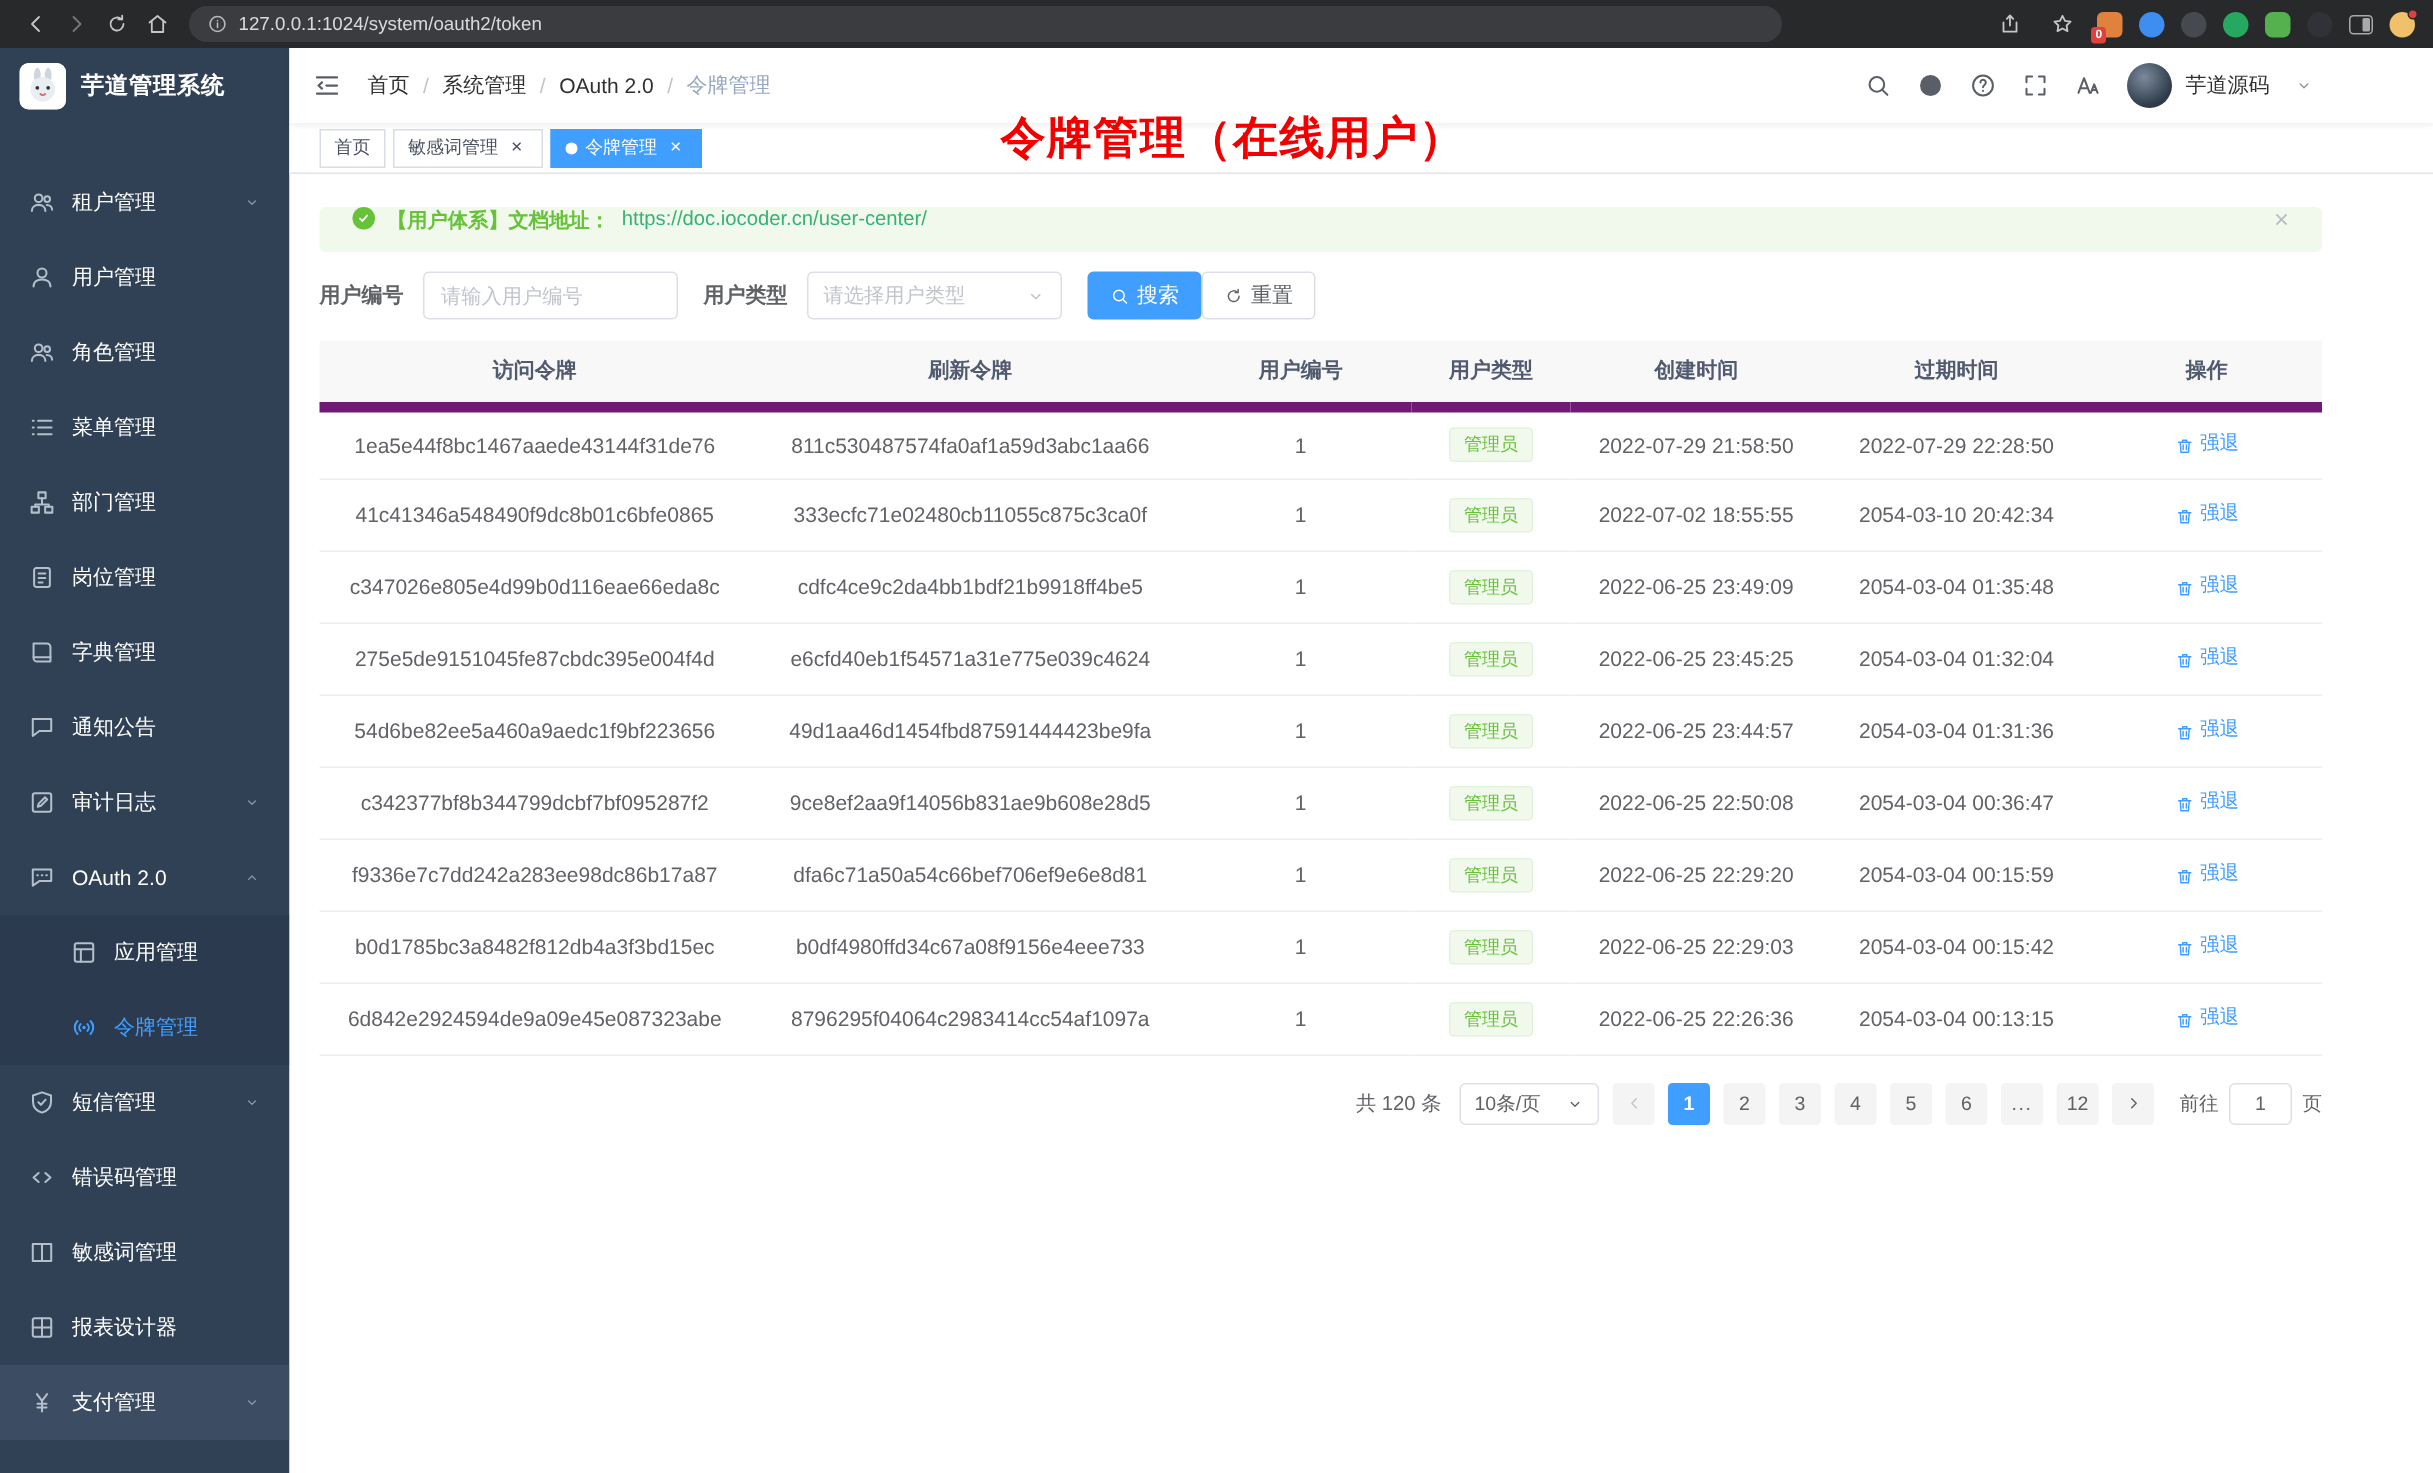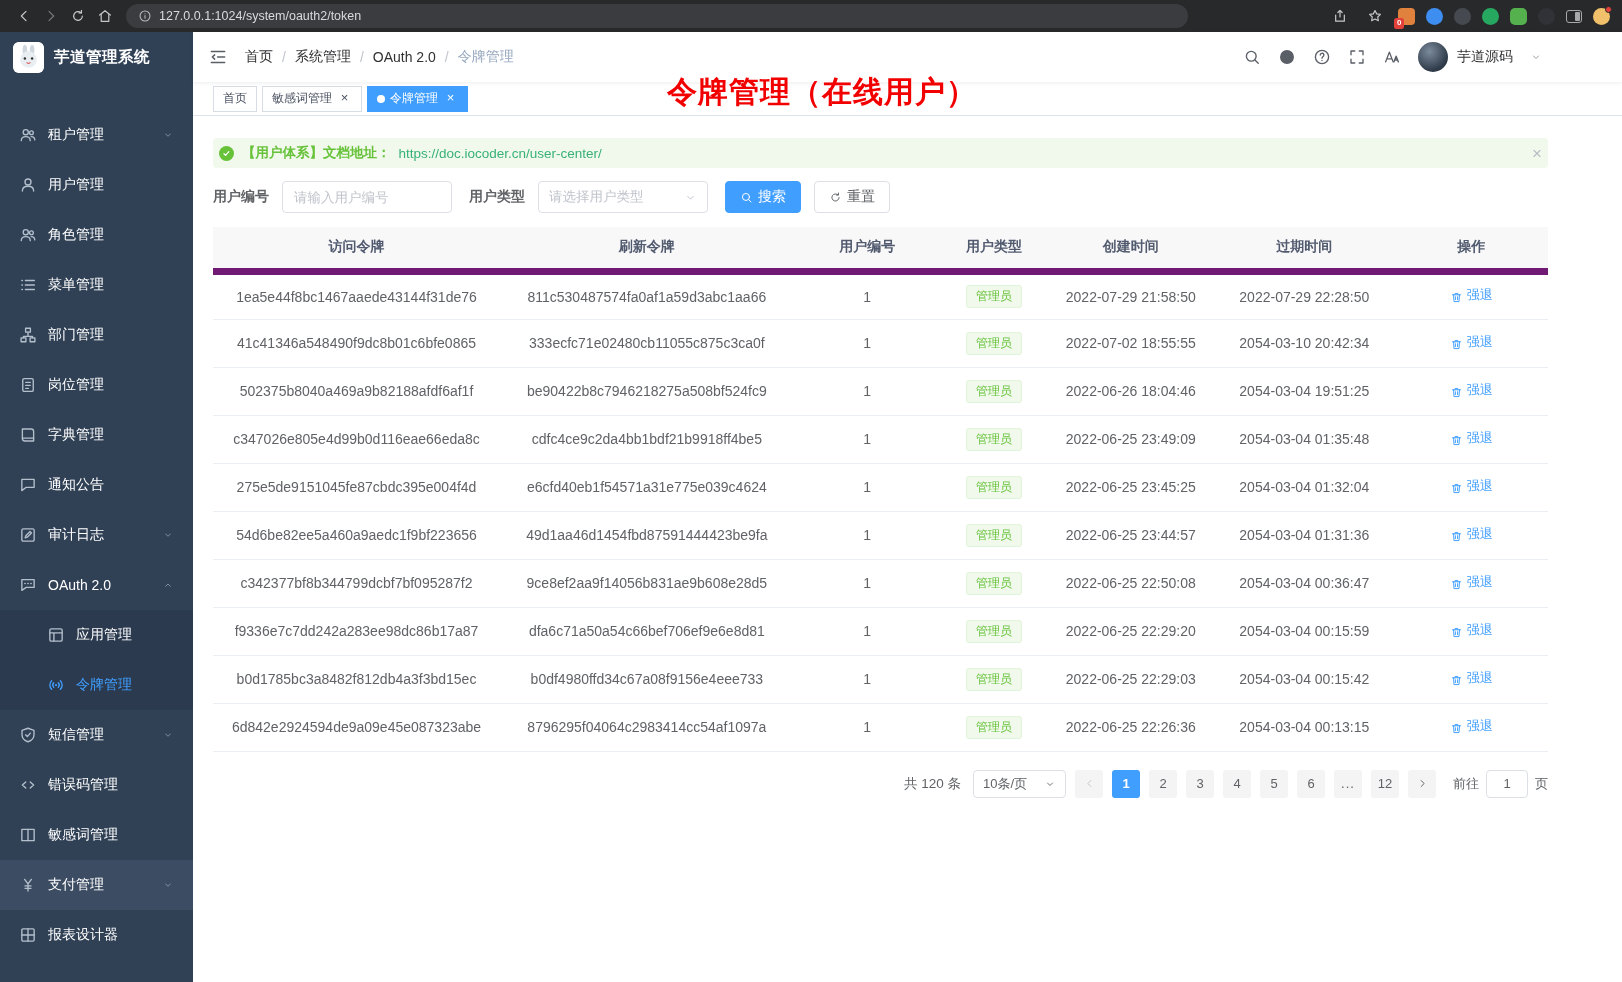--- a/index.html
+++ b/index.html
@@ -55,33 +55,33 @@
   .user-name{font-size:14px;color:#303133;cursor:pointer;text-align:right;}
   .user-caret{color:#909399;display:flex;cursor:pointer;}
 
   .tagsbar{height:34px;display:flex;align-items:center;gap:5px;padding:0 20px;border-bottom:1px solid #dfe4ea;background:#fff;flex-shrink:0;position:relative;z-index:2;}
   .tag{height:26px;display:inline-flex;align-items:center;gap:5px;padding:0 9px;border:1px solid #d8dce5;background:#fff;color:#495060;font-size:12px;cursor:pointer;white-space:nowrap;}
   .tag.active{background:#409eff;border-color:#409eff;color:#fff;}
   .tag-dot{width:8px;height:8px;border-radius:50%;background:#fff;display:inline-block;}
   .tag-close{width:15px;height:15px;line-height:13px;text-align:center;border-radius:50%;font-size:13px;}
 
   .content{flex:1;padding:22px 74px 0 20px;position:relative;min-height:0;}
-  .alert{height:30px;background:#f0f9eb;border-radius:4px;display:flex;align-items:center;gap:8px;padding:0 6px;font-size:13.5px;margin-bottom:13px;}
+  .alert{height:30px;background:#f0f9eb;border-radius:4px;display:flex;align-items:flex-start;gap:8px;padding:0 22px;font-size:13.5px;margin-bottom:13px;}
   .alert-icon{width:15px;height:15px;border-radius:50%;background:#67c23a;display:flex;align-items:center;justify-content:center;flex-shrink:0;}
   .alert-text{color:#67c23a;font-weight:700;}
   .alert-link{color:#38b178;text-decoration:none;cursor:pointer;}
   .alert-close{margin-left:auto;color:#b9bdc4;font-size:17px;cursor:pointer;line-height:1;}
 
   .filter{display:flex;align-items:center;margin:0 0 14px;font-size:14px;color:#606266;}
   .f-label{font-weight:700;margin-right:13px;white-space:nowrap;}
   .f-input{width:170px;height:32px;border:1px solid #dcdfe6;border-radius:4px;padding:0 11px;font-size:13.5px;color:#606266;outline:none;margin-right:17px;font-family:inherit;}
   .f-input::placeholder{color:#c0c4cc;}
   .f-select{width:170px;height:32px;border:1px solid #dcdfe6;border-radius:4px;display:flex;align-items:center;justify-content:space-between;padding:0 10px;color:#c0c4cc;font-size:13.5px;margin-right:17px;cursor:pointer;background:#fff;}
   .btn{height:32px;border-radius:4px;display:inline-flex;align-items:center;gap:5px;font-size:14px;padding:0 14px;cursor:pointer;border:1px solid transparent;font-family:inherit;}
-  .btn-primary{background:#409eff;border-color:#409eff;color:#fff;margin-right:13px;}
+  .btn-primary{background:#409eff;border-color:#409eff;color:#fff;}
   .btn-plain{background:#fff;border-color:#dcdfe6;color:#606266;}
 
   .data-table{width:100%;border-collapse:collapse;font-size:14px;color:#606266;table-layout:fixed;}
   .data-table th{background:#f8f8f9;color:#515a6e;font-weight:700;height:44px;text-align:center;border-bottom:7px solid #701a75;padding:0 6px;white-space:nowrap;}
   .data-table td{height:48px;text-align:center;border-bottom:1px solid #ebeef5;padding:0 6px;overflow:hidden;white-space:nowrap;text-overflow:ellipsis;}
   .tag-success{display:inline-block;padding:1px 9px;font-size:12px;line-height:19px;color:#67c23a;background:#f0f9eb;border:1px solid #e1f3d8;border-radius:3px;}
   .action-link{color:#409eff;font-size:13px;display:inline-flex;align-items:flex-end;gap:4px;cursor:pointer;}
 
   .pagination{display:flex;align-items:center;justify-content:flex-end;gap:9px;margin-top:18px;font-size:13px;color:#606266;}
   .pg-total{margin-right:3px;font-size:13.5px;white-space:nowrap;}
@@ -336,41 +336,41 @@
           </div>
           <div class="menu-item">
             <span class="mi-icon">
               <svg class="ic s18" viewBox="0 0 24 24">
                 <rect x="3.8" y="4.5" width="16.4" height="15"></rect>
                 <path d="M12 4.5v15"></path>
               </svg>
             </span>
             <span class="mi-label">敏感词管理</span>
           </div>
+          <div class="menu-item">
+            <span class="mi-icon">
+              <svg class="ic s18" viewBox="0 0 24 24">
+                <rect x="3.8" y="3.8" width="16.4" height="16.4" rx="1.5"></rect>
+                <path d="M12 3.8v16.4M3.8 12h16.4"></path>
+              </svg>
+            </span>
+            <span class="mi-label">报表设计器</span>
+          </div>
           <div class="menu-item hl">
             <span class="mi-icon">
               <svg class="ic s18" viewBox="0 0 24 24">
                 <path d="M7.5 4.5l4.5 6 4.5-6M12 10.5V20M8 13.2h8M8 16.4h8"></path>
               </svg>
             </span>
             <span class="mi-label">支付管理</span>
             <span class="mi-chev">
               <svg class="ic s12" viewBox="0 0 24 24">
                 <path d="M7.5 10l4.5 4.5L16.5 10"></path>
               </svg>
             </span>
-          </div>
-          <div class="menu-item">
-            <span class="mi-icon">
-              <svg class="ic s18" viewBox="0 0 24 24">
-                <rect x="3.8" y="3.8" width="16.4" height="16.4" rx="1.5"></rect>
-                <path d="M12 3.8v16.4M3.8 12h16.4"></path>
-              </svg>
-            </span>
-            <span class="mi-label">报表设计器</span>
           </div>
         </nav>
     </aside>
 
     <div class="main">
       <div class="annotation">令牌管理（在线用户）</div>
 
       <header class="navbar">
         <span class="hamburger">
             <svg class="ic s20" viewBox="0 0 24 24">
@@ -527,34 +527,20 @@
                 <td>2022-07-02 18:55:55</td>
                 <td>2054-03-10 20:42:34</td>
                 <td><span class="action-link">
                     <svg class="ic s13" viewBox="0 0 24 24">
                       <path d="M4.5 7h15M9.5 7V4.5h5V7M6.5 7l.9 12.5h9.2L17.5 7M10 10.5v5.5M14 10.5v5.5"></path>
                     </svg>
                     <span>强退</span>
                   </span></td>
               </tr>
               <tr>
-                <td>502375b8040a469a9b82188afdf6af1f</td>
-                <td>be90422b8c7946218275a508bf524fc9</td>
-                <td>1</td>
-                <td><span class="tag-success">管理员</span></td>
-                <td>2022-06-26 18:04:46</td>
-                <td>2054-03-04 19:51:25</td>
-                <td><span class="action-link">
-                    <svg class="ic s13" viewBox="0 0 24 24">
-                      <path d="M4.5 7h15M9.5 7V4.5h5V7M6.5 7l.9 12.5h9.2L17.5 7M10 10.5v5.5M14 10.5v5.5"></path>
-                    </svg>
-                    <span>强退</span>
-                  </span></td>
-              </tr>
-              <tr>
                 <td>c347026e805e4d99b0d116eae66eda8c</td>
                 <td>cdfc4ce9c2da4bb1bdf21b9918ff4be5</td>
                 <td>1</td>
                 <td><span class="tag-success">管理员</span></td>
                 <td>2022-06-25 23:49:09</td>
                 <td>2054-03-04 01:35:48</td>
                 <td><span class="action-link">
                     <svg class="ic s13" viewBox="0 0 24 24">
                       <path d="M4.5 7h15M9.5 7V4.5h5V7M6.5 7l.9 12.5h9.2L17.5 7M10 10.5v5.5M14 10.5v5.5"></path>
                     </svg>

